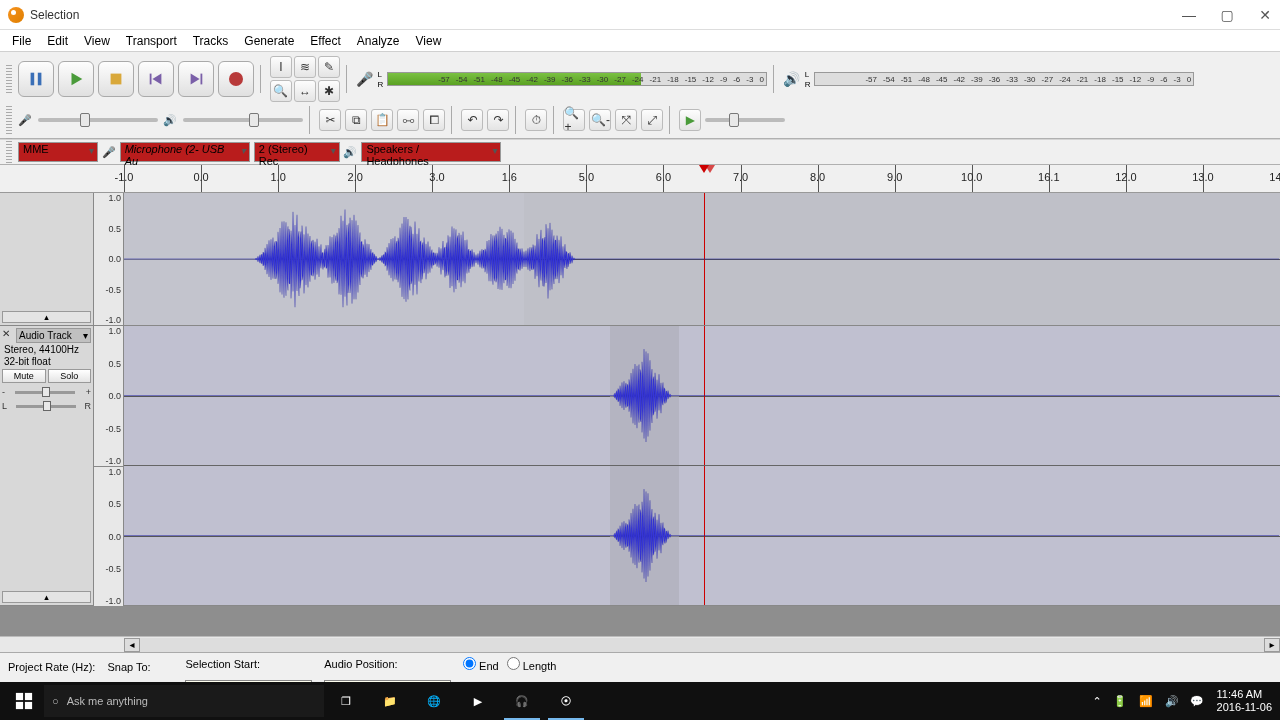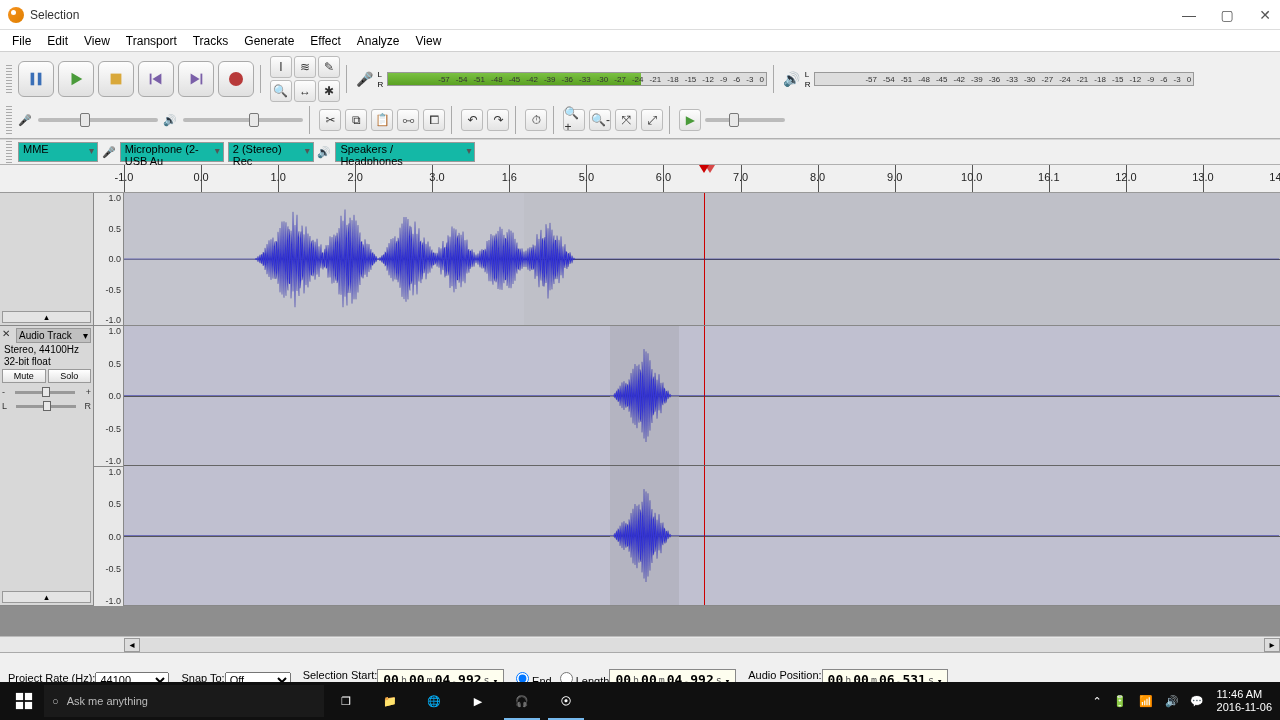--- a/index.html
+++ b/index.html
@@ -36,21 +36,21 @@
 .meter-fill { position: absolute; left: 0; top: 0; bottom: 0; background: linear-gradient(#7ac142,#5aa122); }
 .meter-ticks { position: absolute; inset: 0; display: flex; justify-content: space-between; align-items: center; padding: 0 2px; font-size: 8px; color: #333; margin-left: 48px; }
 
 
 .slider-row { display: flex; align-items: center; gap: 6px; }
 .h-slider { width: 120px; height: 4px; background: #bbb; border-radius: 2px; position: relative; }
 .h-slider .thumb { position: absolute; width: 10px; height: 14px; background: #e8e8e8; border: 1px solid #777; border-radius: 2px; top: -5px; }
 
 
 .device-bar { display: flex; align-items: center; padding: 2px 6px; gap: 4px; background: #f0f0f0; border-top: 1px solid #d4d4d4; border-bottom: 1px solid #b0b0b0; height: 26px; }
-.device-bar select, .device-bar .pseudo-select { height: 20px; font-size: 11px; padding: 0 16px 0 4px; border: 1px solid #999; background: #14b8a6; position: relative; }
+.device-bar select, .device-bar .pseudo-select { height: 20px; font-size: 11px; padding: 0 16px 0 4px; border: 1px solid #999; background: #b91c1c; position: relative; }
 .pseudo-select::after { content: "▾"; position: absolute; right: 3px; top: 2px; font-size: 10px; color: #555; }
 
 
 .time-ruler { height: 28px; background: #f0f0f0; border-bottom: 1px solid #999; position: relative; display: flex; padding-left: 94px; overflow: hidden; }
 .time-ruler .tick { position: absolute; top: 0; bottom: 0; width: 1px; }
 .time-ruler .tick.major { border-left: 1px solid #555; }
 .time-ruler .tick-label { position: absolute; top: 6px; font-size: 11px; color: #222; transform: translateX(-50%); }
 
 
 .tracks { background: #9a9a9a; }
@@ -70,21 +70,21 @@
 
 .wave-area { flex: 1; position: relative; background: #c0c0d0; overflow: hidden; }
 .wave-area .center-line { position: absolute; left: 0; right: 0; border-top: 1px solid #555; }
 .wave-area .selection { position: absolute; top: 0; bottom: 0; background: rgba(180,180,190,0.5); }
 .wave-area .recorded-sel { position: absolute; top: 0; bottom: 0; background: rgba(170,170,180,0.55); }
 .wave-area .cursor-line { position: absolute; top: 0; bottom: 0; width: 1px; background: #c00; }
 .wave-area svg { position: absolute; top: 0; height: 100%; }
 
 
 .selection-bar { background: #f0f0f0; border-top: 1px solid #aaa; padding: 4px 8px; display: flex; gap: 12px; align-items: center; font-size: 11px; height: 54px; }
-.selection-bar .col { display: flex; gap: 0; }
+.selection-bar .col { display: flex; flex-direction: column; gap: 10px; }
 .time-field { font-family: monospace; font-size: 13px; background: #fefeef; border: 1px solid #888; padding: 2px 4px; display: flex; align-items: baseline; }
 .time-field span { margin: 0 1px; }
 .time-field .d { font-weight: bold; color: #000; }
 .time-field .u { font-size: 10px; color: #555; }
 .time-field .dd { font-size: 9px; margin-left: 2px; }
 .radio-row { display: flex; gap: 8px; align-items: center; }
 
 
 .statusbar { background: #f0f0f0; border-top: 1px solid #bbb; height: 22px; display: flex; align-items: center; padding: 0 8px; font-size: 11px; }
 .statusbar .right { margin-left: auto; }
@@ -279,21 +279,21 @@
     <div class="h-slider" style="width:80px;">
         <div class="thumb" style="left:30%;"></div>
       </div>
   </div>
 </div>
 
 <div class="device-bar">
   <div class="tb-handle"></div>
   <div class="pseudo-select" style="width:80px;"><span>MME</span></div>
   <span>🎤</span>
-  <div class="pseudo-select" style="width:104px;"><span>Microphone (2- USB Au</span></div>
+  <div class="pseudo-select" style="width:130px;font-style:italic;"><span>Microphone (2- USB Au</span></div>
   <div class="pseudo-select" style="width:86px;"><span>2 (Stereo) Rec</span></div>
   <span>🔊</span>
   <div class="pseudo-select" style="width:140px;"><span>Speakers / Headphones</span></div>
 </div>
 
 <div class="time-ruler" id="time-ruler">
 <div class="tick major" style="left: 124px;"></div>
     <div class="tick-label" style="left: 124px;">-1.0</div>
     <div class="tick major" style="left: 201.067px;"></div>
     <div class="tick-label" style="left: 201.067px;">0.0</div>
@@ -441,42 +441,42 @@
       <span class="d">00</span>
         <span class="u">h</span>
       <span class="d">00</span>
         <span class="u">m</span>
       <span class="d">04.992</span>
         <span class="u">s</span>
         <span class="dd">▾</span>
     </div>
   </div>
   <div class="col">
-    <div class="radio-row">
-      <label><input type="radio" checked="" style=""> <span>End</span></label>
-      <label><input type="radio" style=""> <span>Length</span></label>
-    </div>
-    <div class="time-field">
-      <span class="d">00</span>
-        <span class="u">h</span>
-      <span class="d">00</span>
-        <span class="u">m</span>
-      <span class="d">04.992</span>
-        <span class="u">s</span>
-        <span class="dd">▾</span>
-    </div>
-  </div>
-  <div class="col">
     <span>Audio Position:</span>
     <div class="time-field">
       <span class="d">00</span>
         <span class="u">h</span>
       <span class="d">00</span>
         <span class="u">m</span>
       <span class="d">06.531</span>
+        <span class="u">s</span>
+        <span class="dd">▾</span>
+    </div>
+  </div>
+  <div class="col">
+    <div class="radio-row">
+      <label><input type="radio" checked="" style=""> <span>End</span></label>
+      <label><input type="radio" style=""> <span>Length</span></label>
+    </div>
+    <div class="time-field">
+      <span class="d">00</span>
+        <span class="u">h</span>
+      <span class="d">00</span>
+        <span class="u">m</span>
+      <span class="d">04.992</span>
         <span class="u">s</span>
         <span class="dd">▾</span>
     </div>
   </div>
 </div>
 
 <div class="statusbar">
   <span>Recording.</span>
   <span style="width:90px;"></span>
   <span>Record (R) / Append Record (Shift+R)</span>

